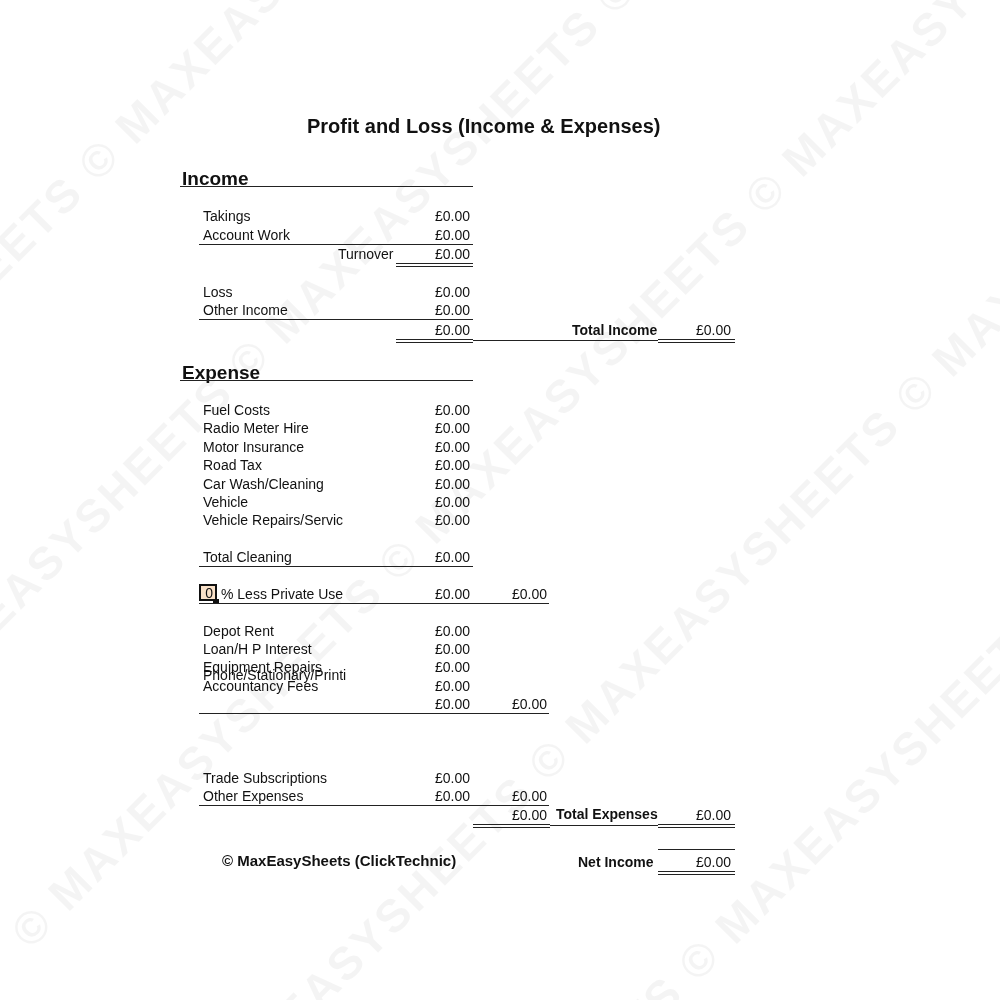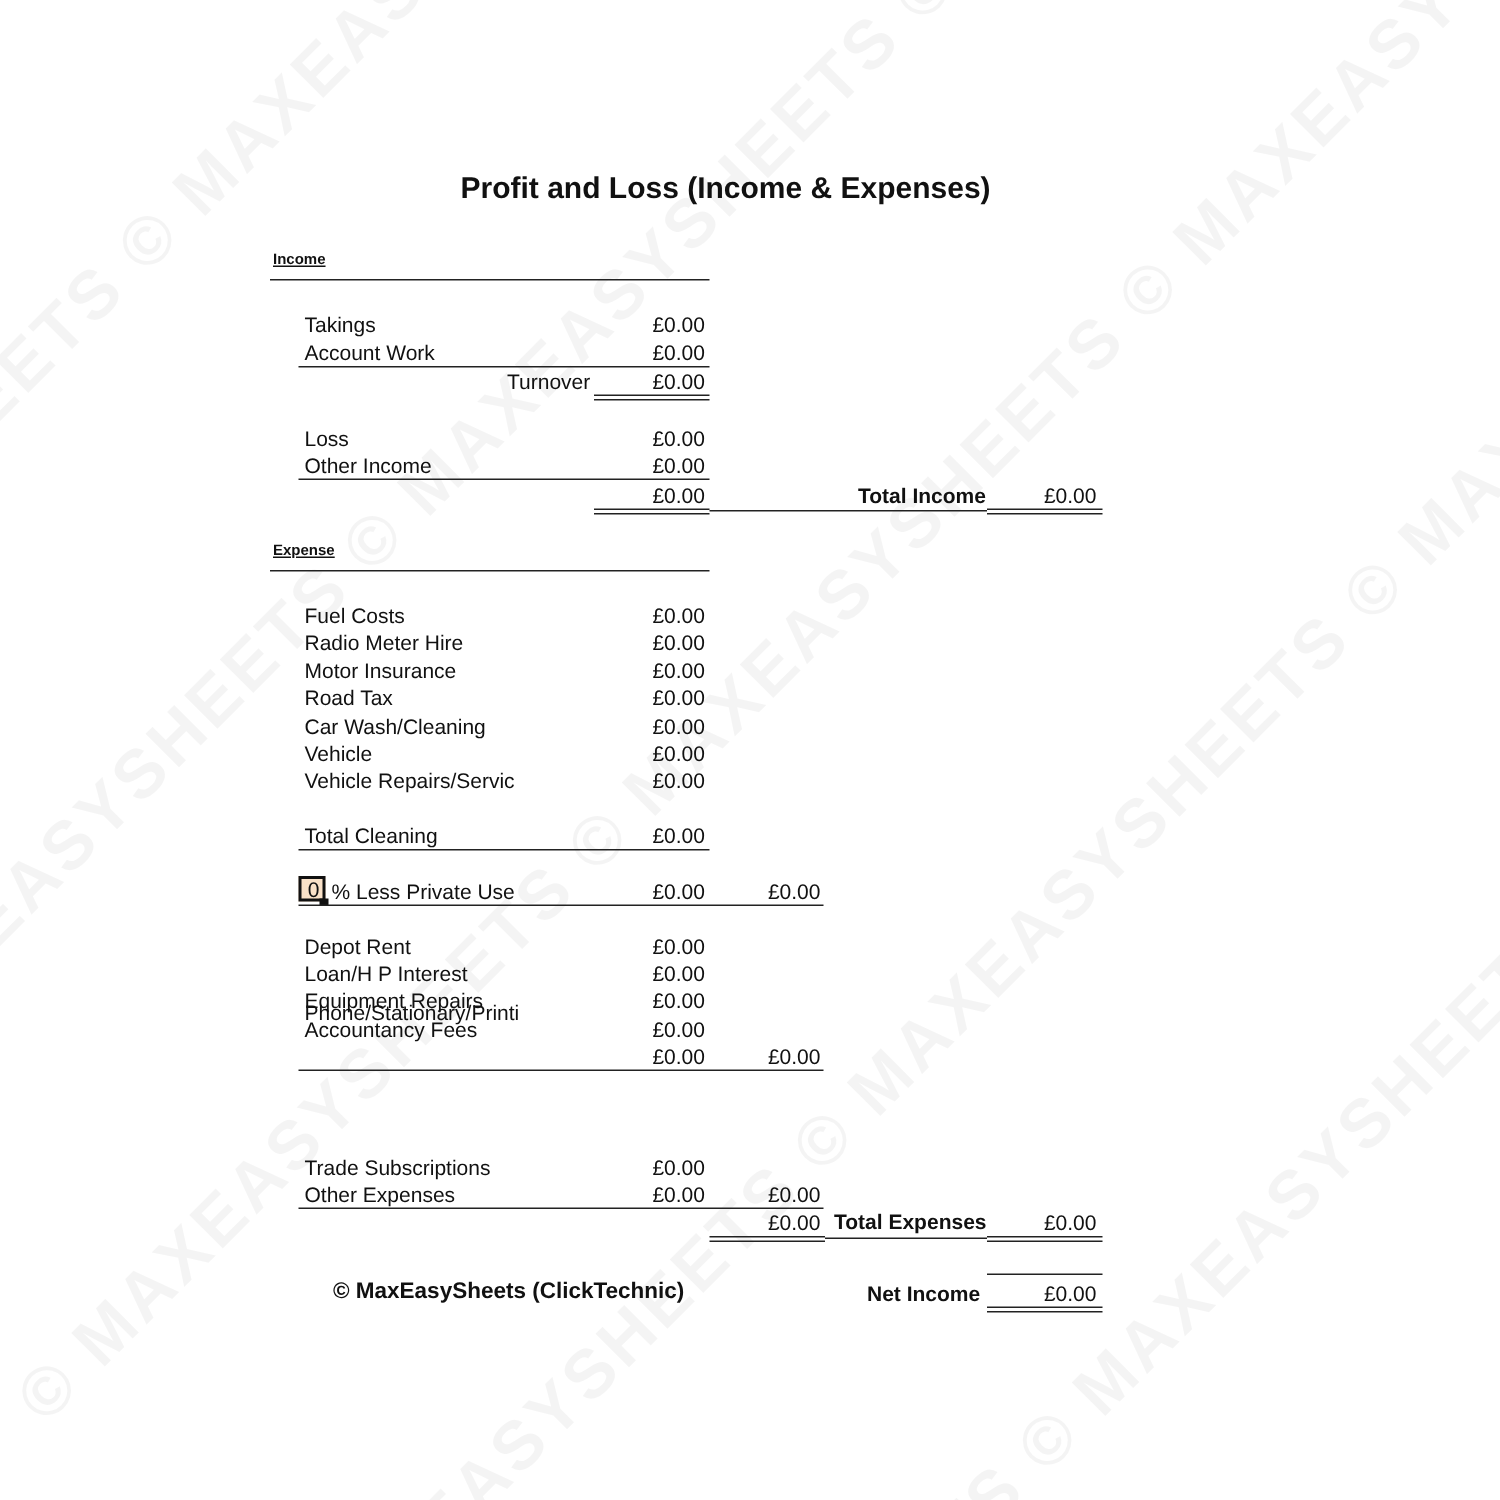--- a/index.html
+++ b/index.html
@@ -12,21 +12,21 @@
   .wm-row {
     position:absolute; white-space:nowrap; font-size:46px; font-weight:bold;
     color:rgba(0,0,0,0.045); letter-spacing:3px; transform-origin:0 0;
   }
   .sheet { position:absolute; inset:0; z-index:1; }
   .abs { position:absolute; }
   .txt { font-size:14px; line-height:16px; white-space:nowrap; }
   .bold { font-weight:bold; }
   .right { text-align:right; }
   .title { font-size:20px; font-weight:bold; }
-  .sec { font-size:10px; font-weight:bold;text-decoration:underline; }
+  .sec { font-size:19px; font-weight:bold; }
   .hline { position:absolute; height:0; border-top:1.5px solid #222; }
   .cell-input {
     position:absolute; left:199px; top:584px; width:18px; height:17px;
     border:2px solid #111; background:#f9e1c8; box-sizing:border-box;
     font-size:14px; line-height:14px; text-align:right; padding-right:2px;
   }
   .handle { position:absolute; left:213px; top:599px; width:6px; height:5px; background:#111; }
 </style>
 </head>
 <body>

